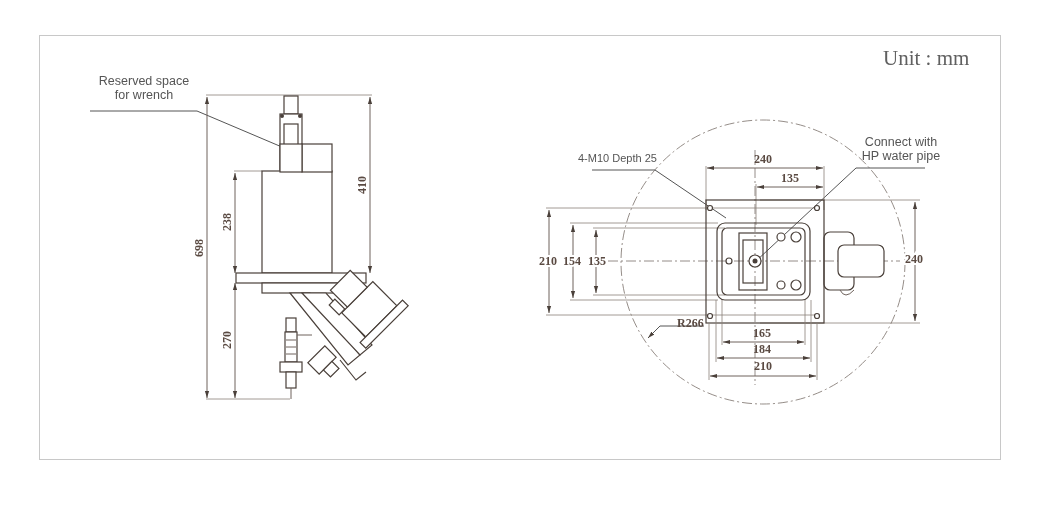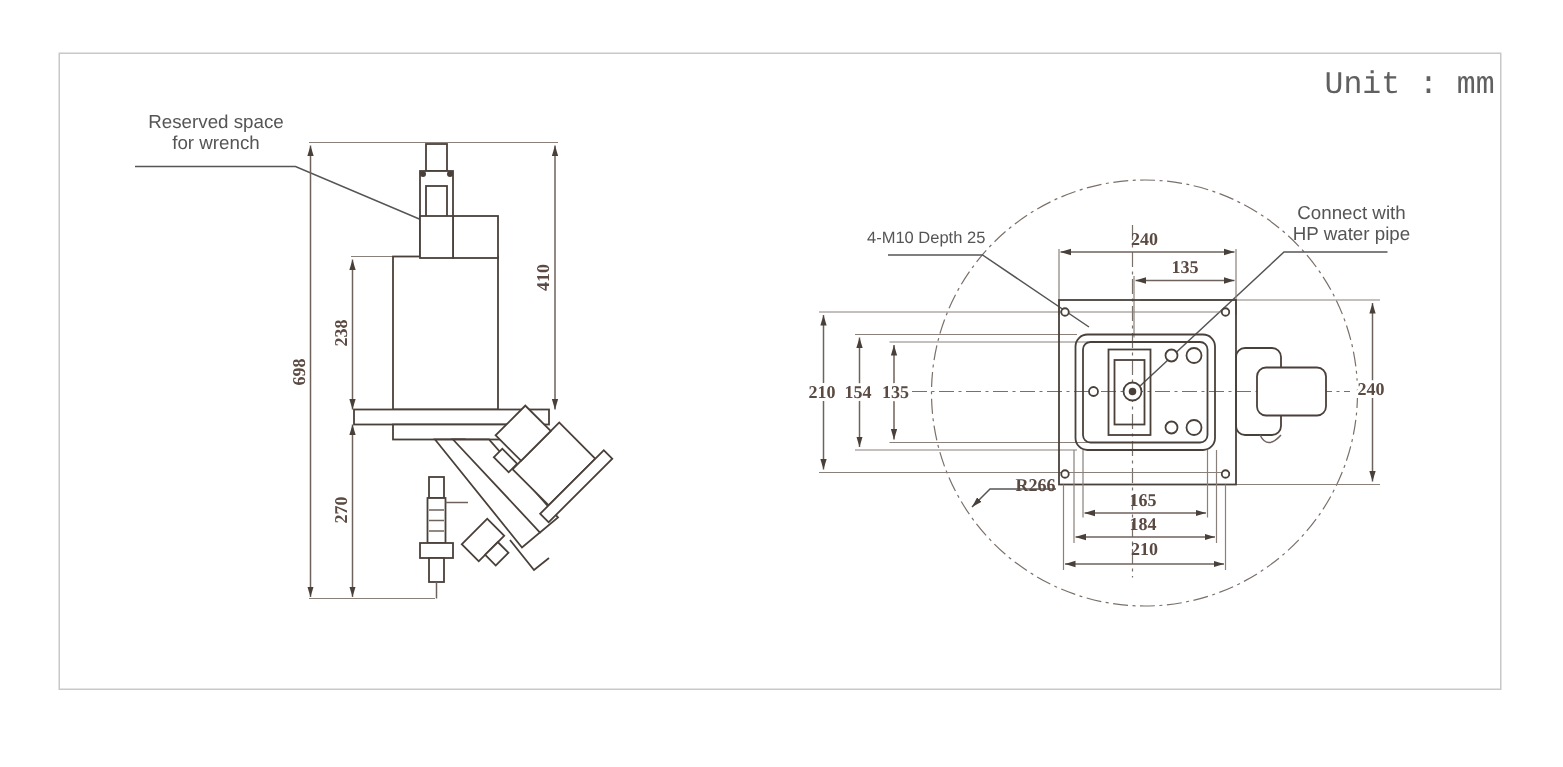--- a/index.html
+++ b/index.html
@@ -1,21 +1,21 @@
 <!DOCTYPE html>
 <html><head>
 <meta charset="utf-8">
 <style>
   html, body { margin: 0; padding: 0; background: #ffffff; }
   body { width: 1042px; height: 511px; position: relative; overflow: hidden;
          font-family: "Liberation Sans", sans-serif; }
   .frame { position: absolute; left: 39px; top: 35px; width: 962px; height: 425px;
            border: 1px solid #c8c8c8; box-sizing: border-box; }
   .unit { position: absolute; left: 883px; top: 46px; font-size: 21px; color: #606060;
-          font-family: Liberation Mono, monospace; }
+          font-family: Liberation Serif, serif; }
   svg { position: absolute; left: 0; top: 0; }
   .lbl { font-family: "Liberation Sans", sans-serif; font-size: 12.5px; fill: #555; }
   .lbl-s { font-family: "Liberation Sans", sans-serif; font-size: 11px; fill: #555; }
   .dim { font-family: "Liberation Serif", serif; font-size: 12px; fill: #5a4a42; font-weight: bold; }
   .ln { stroke: #6e625c; stroke-width: 1; fill: none; }
   .lnt { stroke: #8a807a; stroke-width: 0.8; fill: none; }
   .part { stroke: #4a403a; stroke-width: 1.2; fill: #fff; }
   .center { stroke: #7a706a; stroke-width: 0.8; fill: none; stroke-dasharray: 10 3 2 3; }
   .leader { stroke: #555; stroke-width: 1; fill: none; }
 </style>

